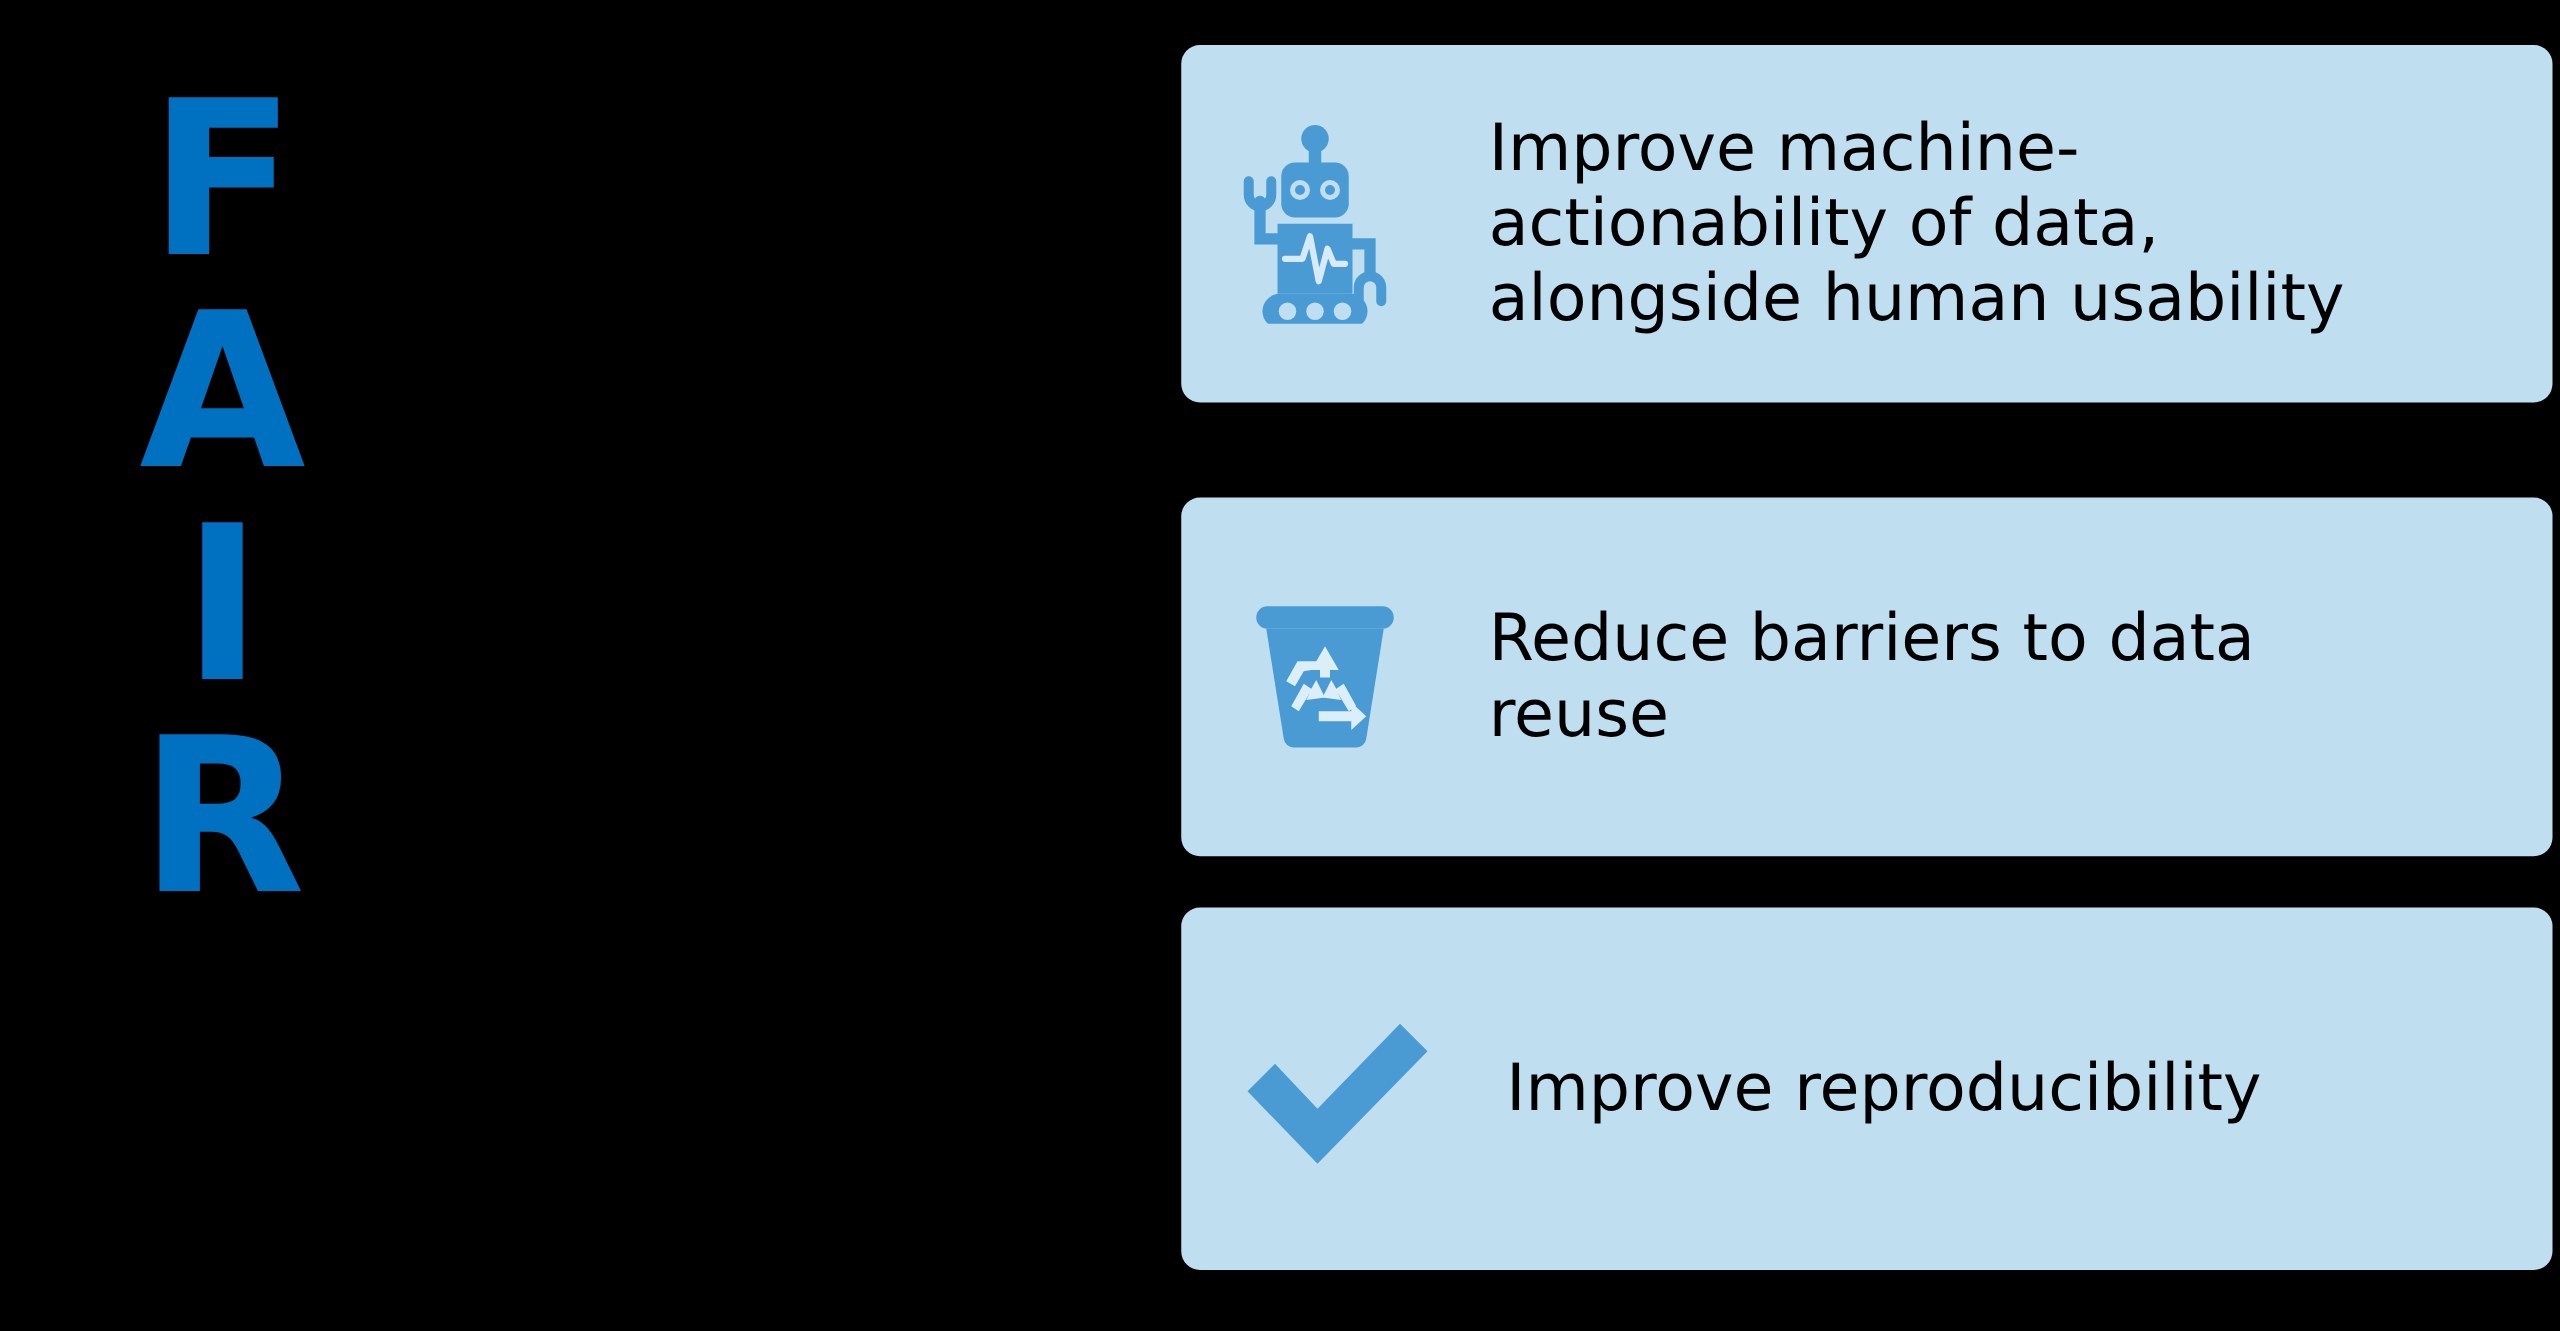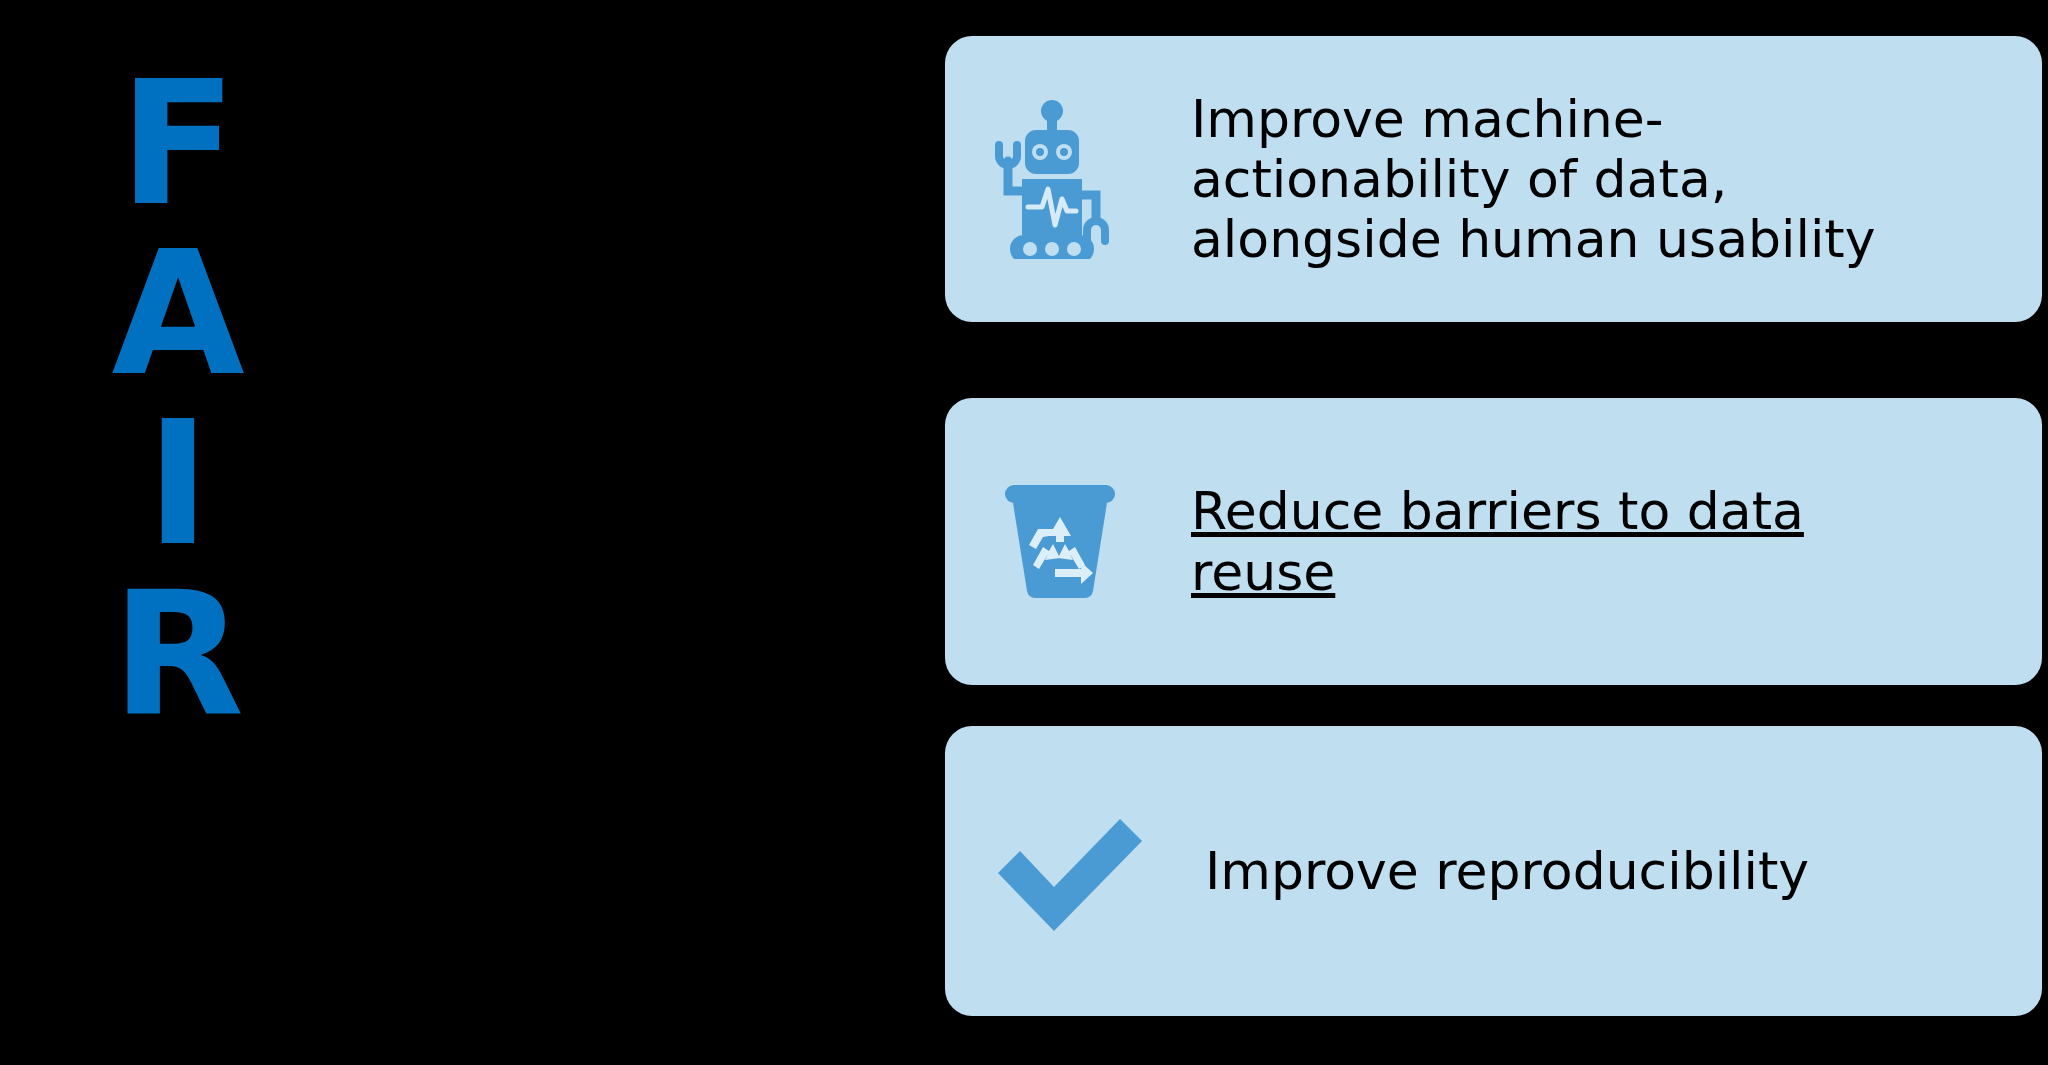--- a/index.html
+++ b/index.html
@@ -32,27 +32,27 @@
   .letter-a { top:228px; }
   .letter-i { top:398px; }
   .letter-r { top:568px; }
 
   
   .card {
     position:absolute;
     left:945px;
     width:1097px;
     background:#BFDEF0;
-    border-radius:27px;
+    border-radius:15px;
     display:flex;
     flex-direction:row;
     align-items:center;
   }
   #card-0 { top:36px;  height:286px; }
-  #card-1 { top:398px; height:287px;text-decoration:underline; }
+  #card-1 { top:398px; height:287px; }
   #card-2 { top:726px; height:290px; }
 
   .card-icon {
     flex:0 0 auto;
     width:230px;
     display:flex;
     align-items:center;
     justify-content:center;
   }
   #card-2 .card-icon { width:250px; }

